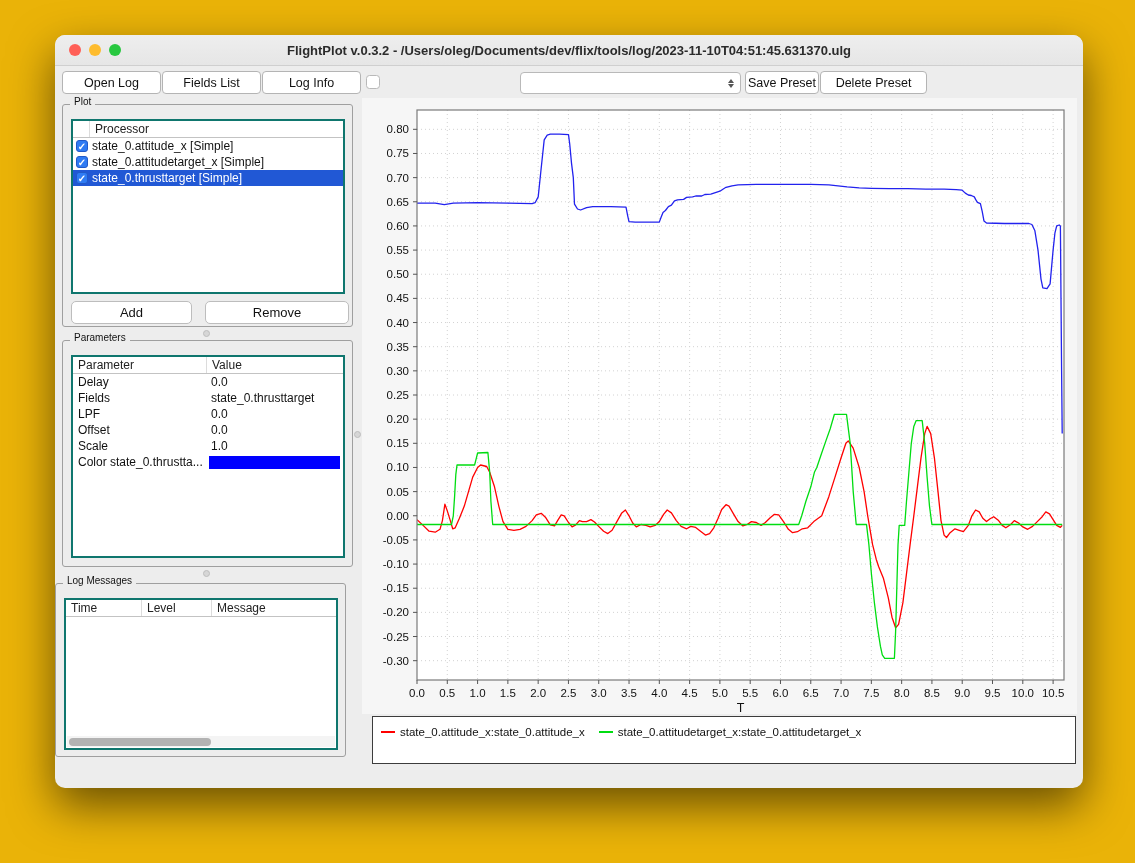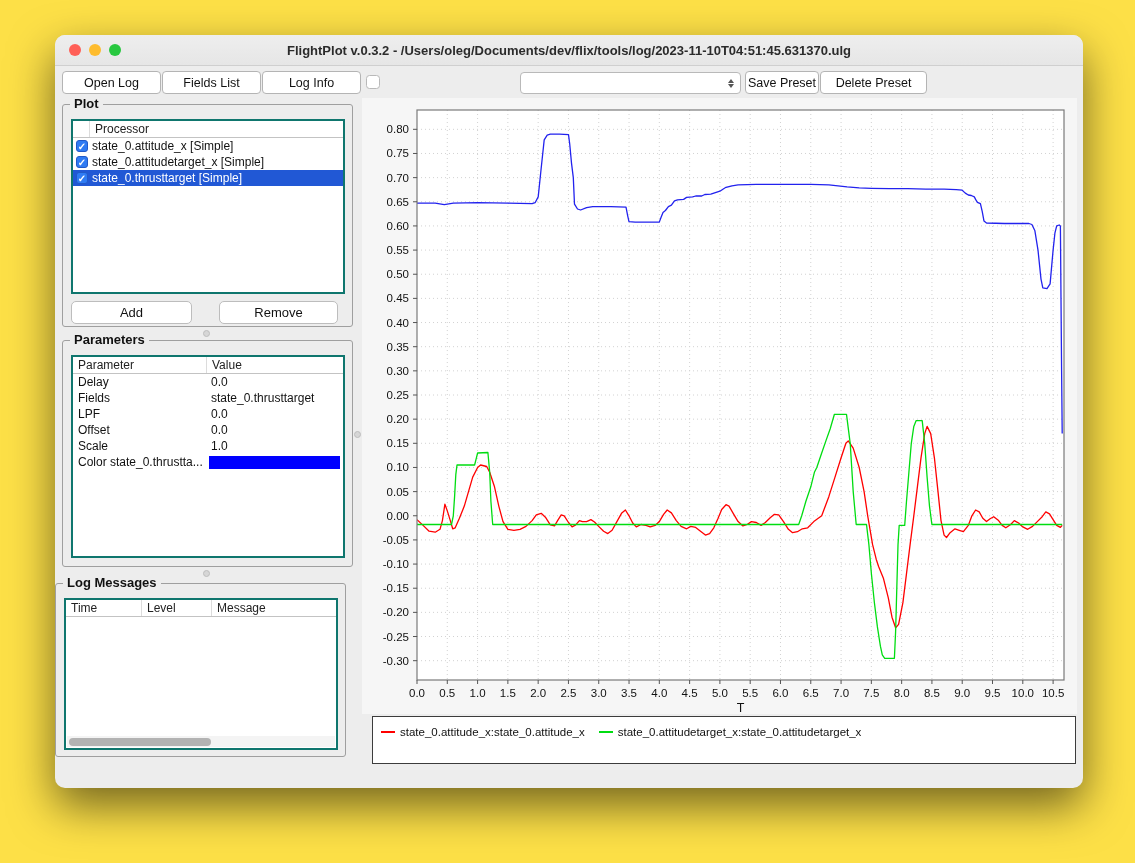--- a/index.html
+++ b/index.html
@@ -1,18 +1,18 @@
 <!DOCTYPE html>
 <html><head>
 <meta charset="utf-8">
 <style>
   * { margin:0; padding:0; box-sizing:border-box; }
   html,body { background:#000; }
   body { font-family:"Liberation Sans", sans-serif; }
-  .stage { position:relative; width:1135px; height:863px; background:#fde047; overflow:hidden; }
+  .stage { position:relative; width:1135px; height:863px; background:#eab308; overflow:hidden; }
 
   .window { position:absolute; left:55px; top:35px; width:1028px; height:753px;
             background:#ededed; border-radius:10px; overflow:hidden;
             box-shadow:0 18px 45px rgba(0,0,0,0.55); }
 
   
   .titlebar { position:absolute; left:0; top:0; width:100%; height:31px;
               background:linear-gradient(#eeeeee,#e6e6e6); border-bottom:1px solid #cfcfcf; }
   .traffic { position:absolute; top:9px; left:14px; display:flex; gap:8px; }
   .light { width:12px; height:12px; border-radius:50%; }
@@ -31,21 +31,21 @@
   .combo .arrows { position:absolute; right:4px; top:2px; width:11px; height:16px;
                    display:flex; flex-direction:column; align-items:center; justify-content:center; gap:1px; }
   .combo .arrows i { display:block; width:0; height:0; border-left:3.5px solid transparent;
                      border-right:3.5px solid transparent; }
   .combo .arrows i.up { border-bottom:4px solid #555; }
   .combo .arrows i.down { border-top:4px solid #555; }
 
   
   .groupbox { position:absolute; border:1px solid #9f9f9f; border-radius:3px; }
   .gb-title { position:absolute; top:-9px; left:7px; background:#ededed; padding:0 4px;
-              font-size:13px; color:#111;font-weight:bold; }
+              font-size:10px; color:#111; }
 
   .listpane { position:absolute; background:#fff; border:2px solid #0f766e; overflow:hidden; }
   .lheader { height:17px; border-bottom:1px solid #c3c3c3; display:flex; align-items:center;
              font-size:12px; color:#222; background:#fff; }
   .lheader .hspacer { width:17px; height:100%; border-right:1px solid #dcdcdc; }
   .lheader .hcell { padding-left:5px; height:100%; display:flex; align-items:center; }
   .lrow { height:16px; display:flex; align-items:center; font-size:12px; color:#111; }
   .lrow .cb { width:12px; height:12px; border-radius:3px; margin:0 4px 0 3px; flex:none;
               background:#2f7bf3; border:1px solid #2159c8; color:#fff; font-size:10px;
               line-height:11px; text-align:center; font-weight:bold; }
@@ -130,21 +130,21 @@
               <span class="cb">✓</span>
               <span>state_0.attitudetarget_x [Simple]</span>
             </div>
             <div class="lrow sel">
               <span class="cb">✓</span>
               <span>state_0.thrusttarget [Simple]</span>
             </div>
           </div>
       </div>
       <div class="pushbtn" style="left:8px; top:196px; width:121px;">Add</div>
-      <div class="pushbtn" style="left:156px; top:196px; width:119px;">Remove</div>
+      <div class="pushbtn" style="left:142px; top:196px; width:144px;">Remove</div>
     </div>
 
     <div class="knob" style="left:148px; top:295px;"></div>
 
     <div class="groupbox" style="left:7px; top:305px; width:291px; height:227px;">
       <span class="gb-title">Parameters</span>
       <div class="listpane" style="left:8px; top:14px; width:274px; height:203px;">
         <div class="thead">
           <span class="tcell" style="width:133px;">Parameter</span>
           <span class="tcell colsep" style="flex:1;">Value</span>

